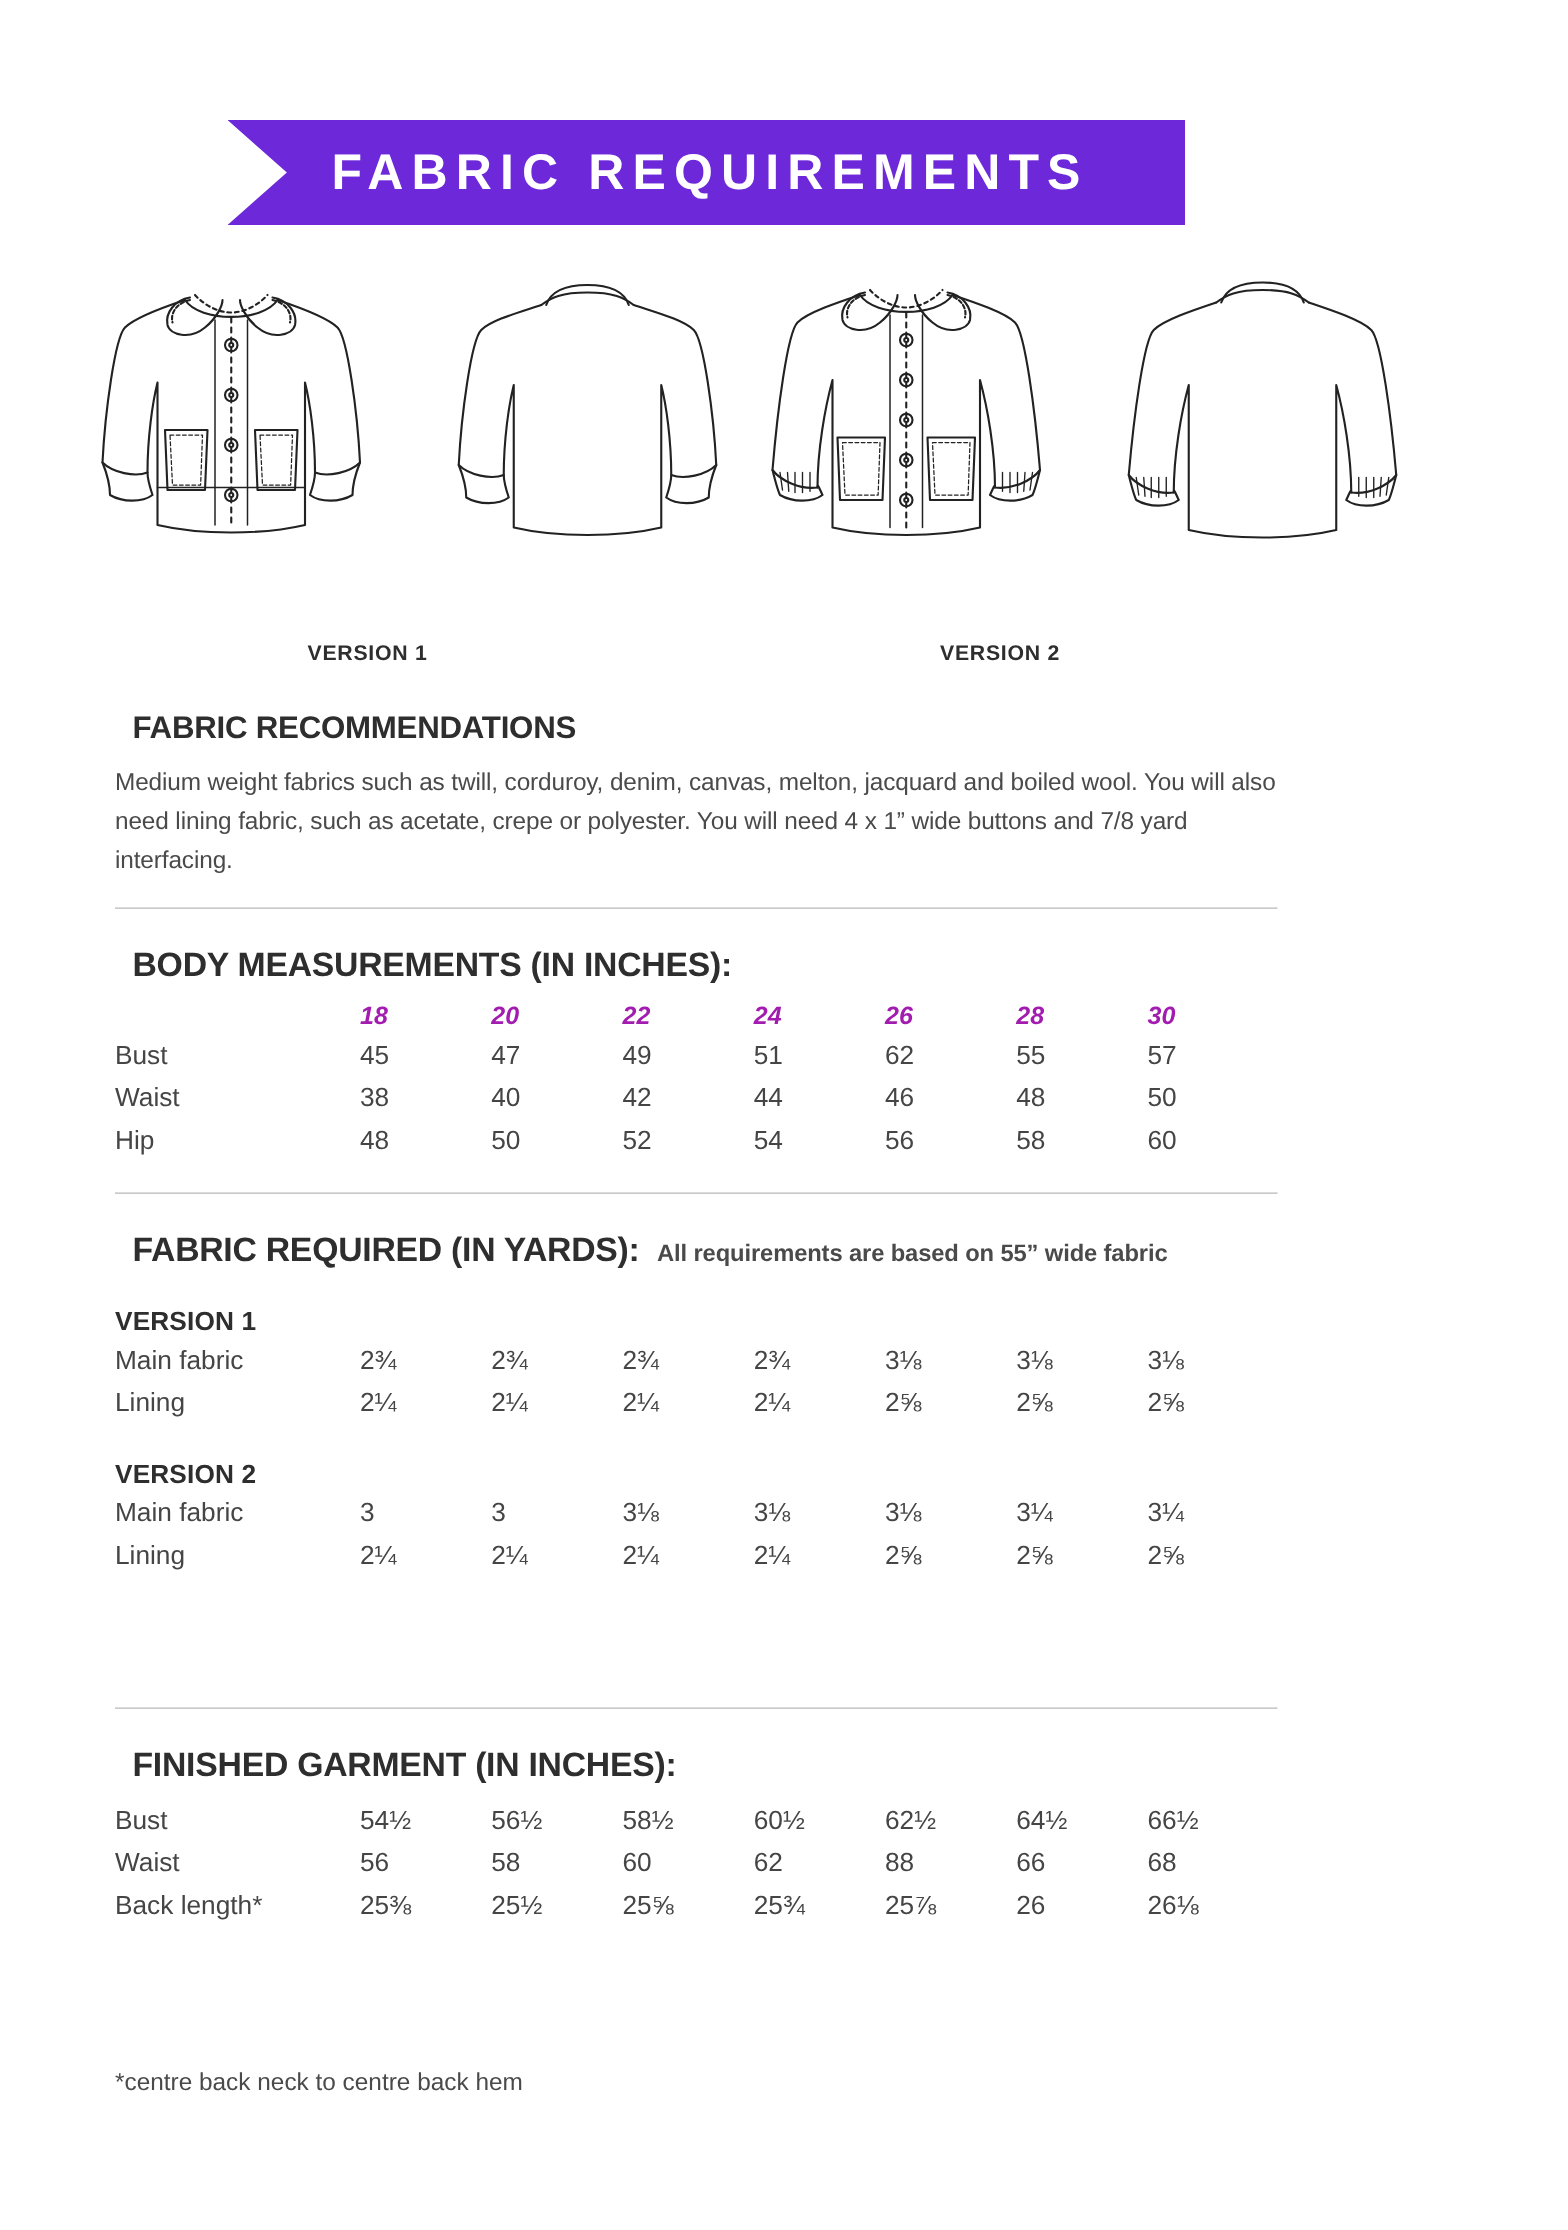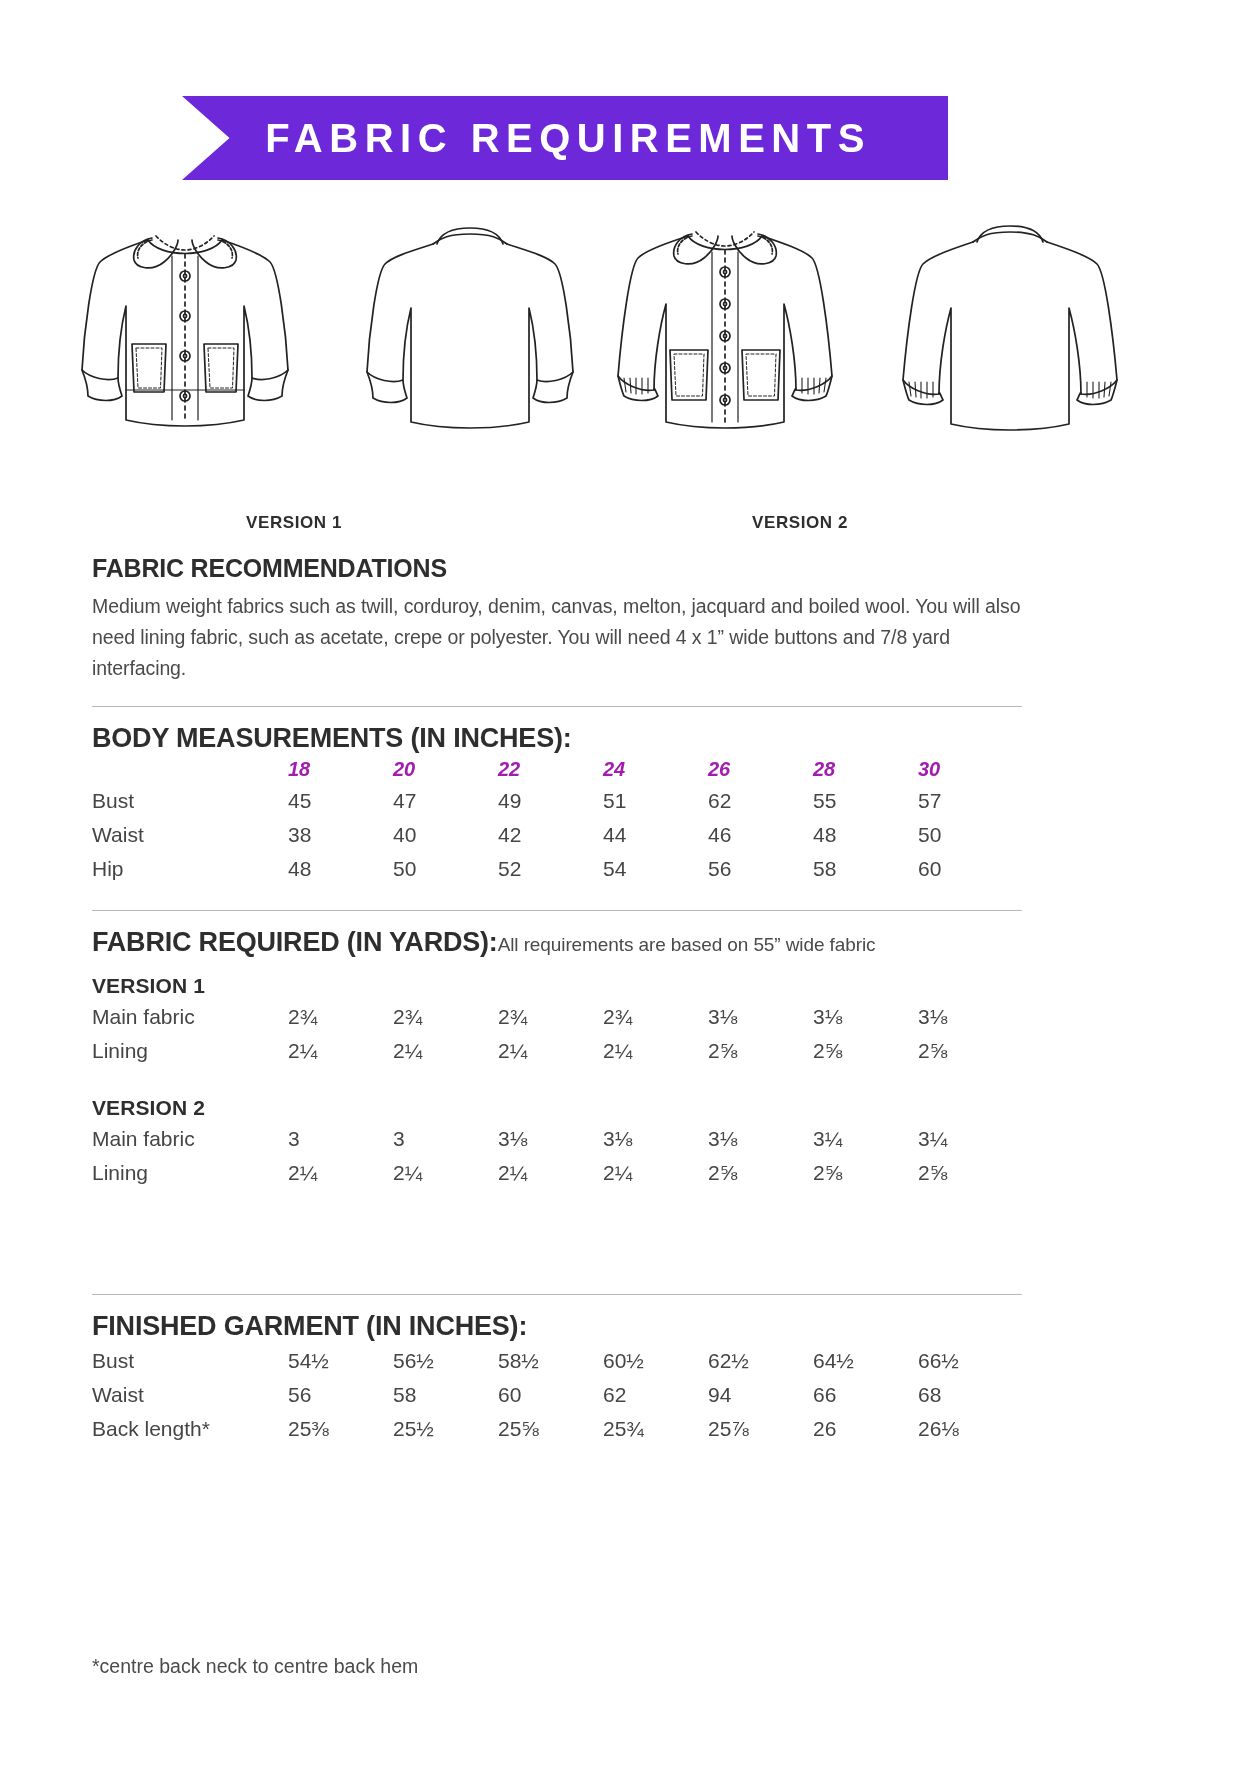--- a/index.html
+++ b/index.html
@@ -67,21 +67,21 @@
 
   
   .content {
     position: absolute;
     left: 92px;
     top: 554px;
     width: 930px;
   }
 
   h2.section-head {
-    margin: 0;
+    margin: 14px;
     font-size: 25px;
     font-weight: bold;
     color: #2e2e2e;
     letter-spacing: -0.2px;
     font-family: "Liberation Sans", sans-serif;
   }
   h2.big-head {
     font-size: 27px;
   }
 
@@ -131,21 +131,21 @@
     padding-bottom: 5px;
     line-height: 29px;
   }
   td.rowlabel { font-size: 21px; color: #454545; font-weight: 300; }
 
   .frac { font-size: 21px; }
 
   .subnote {
     font-size: 19px;
     color: #4a4a4a;
-    font-weight: 400;
+    font-weight: 700;
     letter-spacing: -0.1px;
   }
 
   .head-inline {
     display: flex;
     align-items: baseline;
   }
 
   h3.version-head {
     margin: 0;
@@ -448,21 +448,21 @@
       <td class="frac">62½</td>
       <td class="frac">64½</td>
       <td class="frac">66½</td>
     </tr>
     <tr class="data-row">
       <td class="rowlabel">Waist</td>
       <td class="frac">56</td>
       <td class="frac">58</td>
       <td class="frac">60</td>
       <td class="frac">62</td>
-      <td class="frac">94</td>
+      <td class="frac">88</td>
       <td class="frac">66</td>
       <td class="frac">68</td>
     </tr>
     <tr class="data-row">
       <td class="rowlabel">Back length*</td>
       <td class="frac">25⅜</td>
       <td class="frac">25½</td>
       <td class="frac">25⅝</td>
       <td class="frac">25¾</td>
       <td class="frac">25⅞</td>

